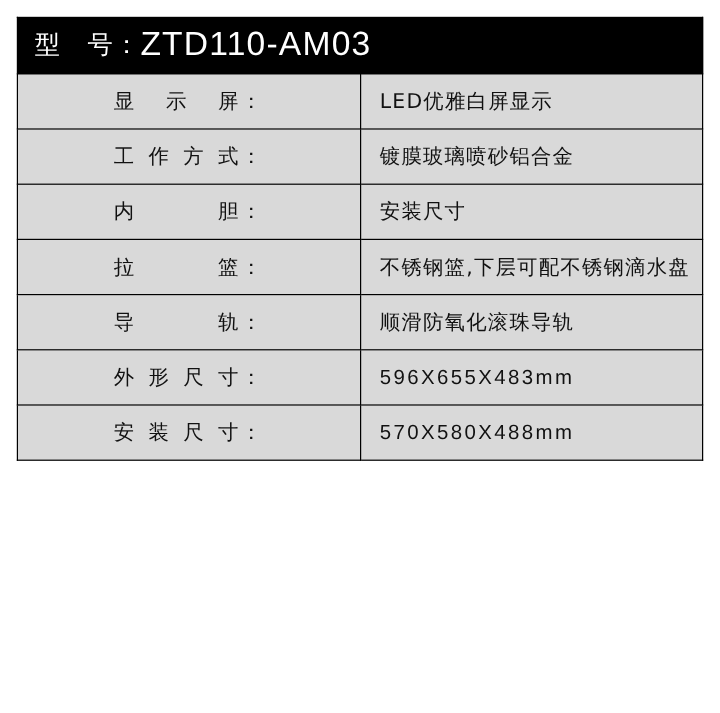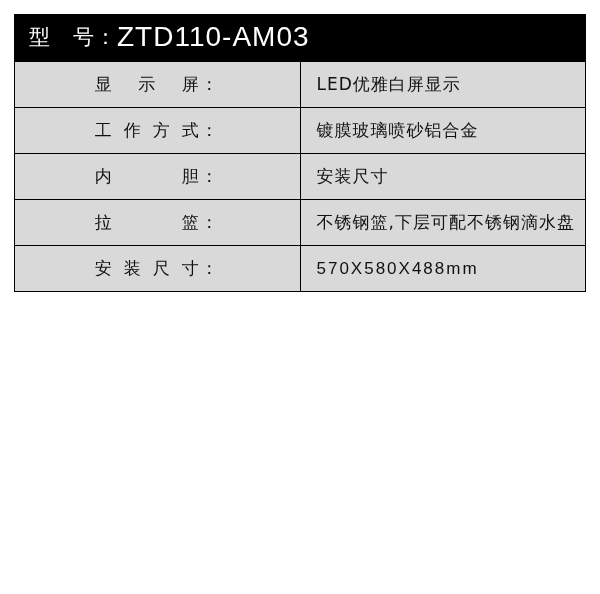--- a/index.html
+++ b/index.html
@@ -130,22 +130,30 @@
       <tr class="spec-row">
         <td class="label-cell"><span class="lbl">内　　胆</span><span class="colon">：</span></td>
         <td class="value-cell">安装尺寸</td>
       </tr>
 
       <tr class="spec-row">
         <td class="label-cell"><span class="lbl">拉　　篮</span><span class="colon">：</span></td>
         <td class="value-cell">不锈钢篮,下层可配不锈钢滴水盘</td>
       </tr>
 
+      <tr class="spec-row">
+        <td class="label-cell"><span class="lbl">导　　轨</span><span class="colon">：</span></td>
+        <td class="value-cell">顺滑防氧化滚珠导轨</td>
+      </tr>
 
 
+      <tr class="spec-row">
+        <td class="label-cell"><span class="lbl">外形尺寸</span><span class="colon">：</span></td>
+        <td class="value-cell alnum">596X655X483mm</td>
+      </tr>
 
       <tr class="spec-row">
         <td class="label-cell"><span class="lbl">安装尺寸</span><span class="colon">：</span></td>
         <td class="value-cell alnum">570X580X488mm</td>
       </tr>
     </tbody>
   </table>
 </div>
 
 </body></html>

